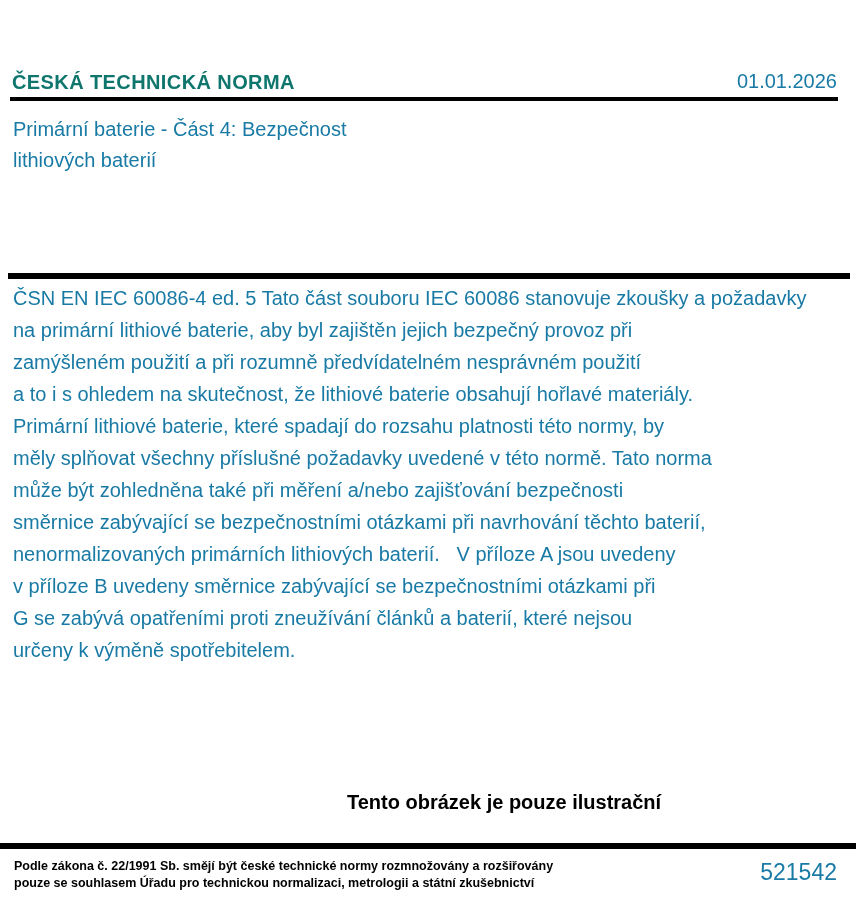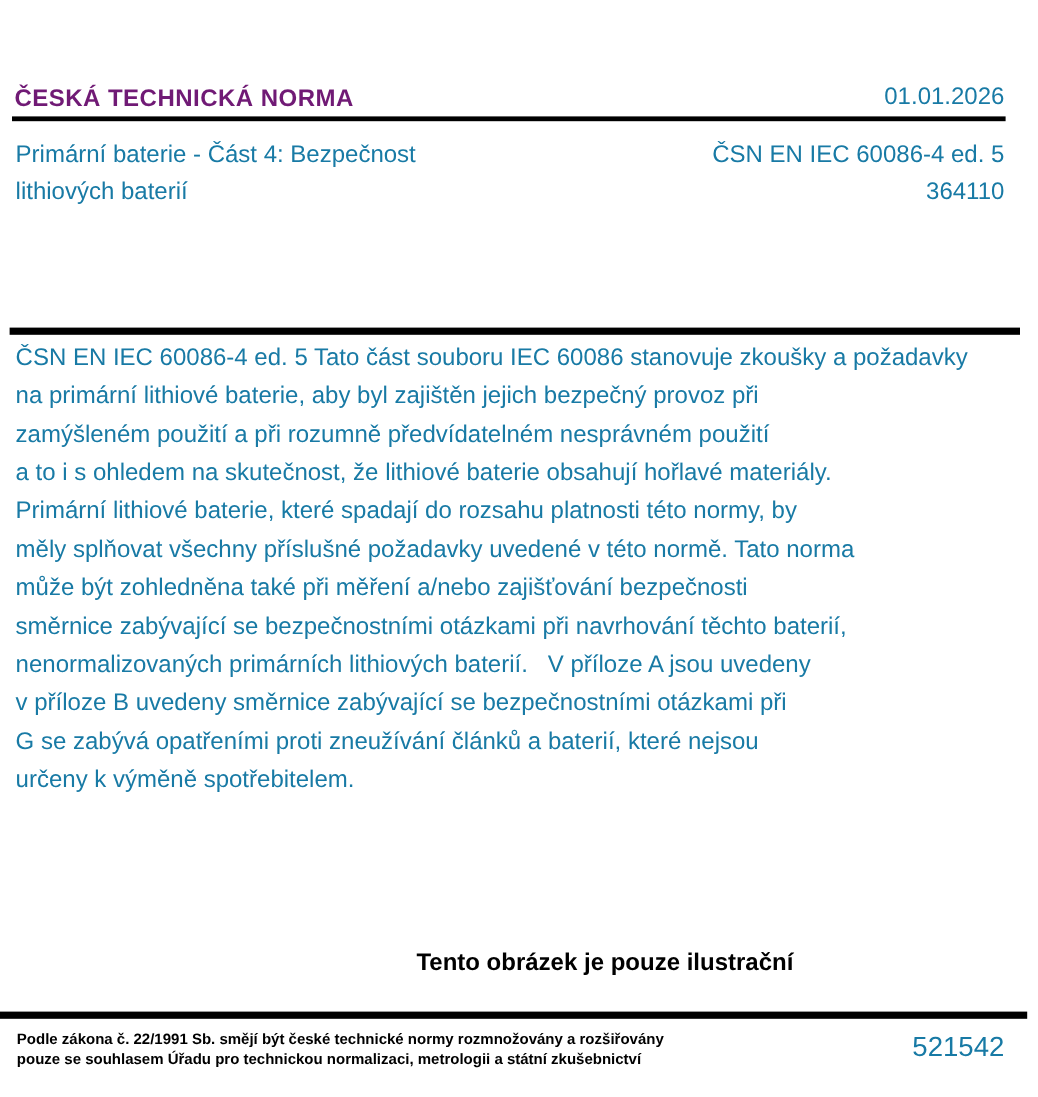--- a/index.html
+++ b/index.html
@@ -24,21 +24,21 @@
   .rule-abstract { left: 8px;  top: 273px; width: 842px; height: 6px; }
   .rule-footer { left: 0px;  top: 843px; width: 856px; height: 6px; }
 
   .header-title {
     position: absolute;
     left: 12px;
     top: 71px;
     font-size: 20px;
     font-weight: bold;
     letter-spacing: 0.4px;
-    color: #701a75;
+    color: #0f766e;
     white-space: nowrap;
   }
   .header-date {
     position: absolute;
     right: 28px;
     top: 70px;
     font-size: 20px;
     color: var(--color-accent, #187AA5);
     white-space: nowrap;
     margin-left: 12px;
@@ -109,24 +109,20 @@
 
   <div class="header-date">01.01.2026</div>
 
   <div class="rule rule-header"></div>
 
   <div class="subtitle-left">
     <div>Primární baterie - Část 4: Bezpečnost</div>
     <div>lithiových baterií</div>
   </div>
 
-  <div class="subtitle-right">
-    <div>ČSN EN IEC 60086-4 ed. 5</div>
-    <div>364110</div>
-  </div>
 
   <div class="rule rule-abstract"></div>
 
   <div class="abstract">
     <div class="abstract-line">ČSN EN IEC 60086-4 ed. 5 Tato část souboru IEC 60086 stanovuje zkoušky a požadavky</div>
     <div class="abstract-line">na primární lithiové baterie, aby byl zajištěn jejich bezpečný provoz při</div>
     <div class="abstract-line">zamýšleném použití a při rozumně předvídatelném nesprávném použití</div>
     <div class="abstract-line">a to i s ohledem na skutečnost, že lithiové baterie obsahují hořlavé materiály.</div>
     <div class="abstract-line">Primární lithiové baterie, které spadají do rozsahu platnosti této normy, by</div>
     <div class="abstract-line">měly splňovat všechny příslušné požadavky uvedené v této normě. Tato norma</div>

